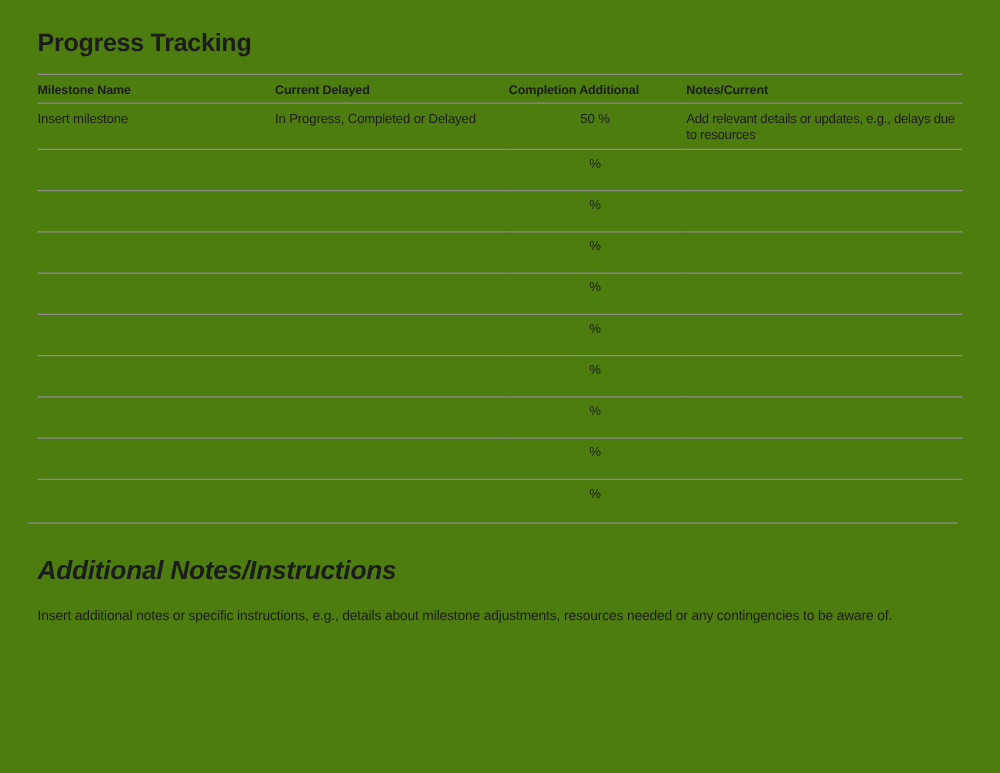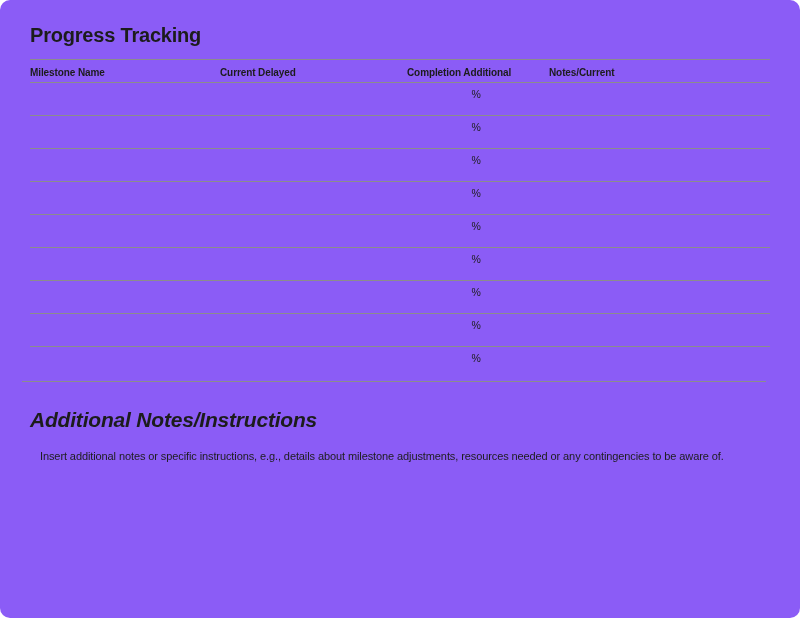--- a/index.html
+++ b/index.html
@@ -10,23 +10,22 @@
     width: 800px;
     height: 618px;
     font-family: "Liberation Sans", sans-serif;
     color: #1d1d1d;
   }
   .page {
     position: relative;
     width: 800px;
     height: 618px;
     padding: 25px 46px 0 30px;
-    background: #8b5cf6;
+    background: #4d7c0f;
     overflow: hidden;
-    border-radius: 10px;
   }
   h1.page-title {
     margin: 0;
     font-size: 20px;
     line-height: 20px;
     font-weight: 600;
     letter-spacing: -0.2px;
     color: #1c1c1c;
   }
   table.progress-table {
@@ -71,21 +70,21 @@
   h2.section-title {
     margin: 26px 0 0 0;
     font-size: 21px;
     line-height: 24px;
     font-weight: 600;
     letter-spacing: -0.2px;
     color: #1c1c1c;
     font-style: italic;
   }
   p.notes-body {
-    margin: 17px 0 0 10px;
+    margin: 17px 0 0 0;
     font-size: 11px;
     line-height: 14px;
     letter-spacing: -0.1px;
     color: #1d1d1d;
     white-space: nowrap;
   }
 </style>
 </head>
 <body>
 
@@ -103,20 +102,26 @@
     <thead>
       <tr>
         <th class="col-milestone">Milestone Name</th>
         <th class="col-status">Current Delayed</th>
         <th class="col-completion">Completion Additional</th>
         <th class="col-notes">Notes/Current</th>
       </tr>
     </thead>
     <tbody>
 
+    <tr>
+          <td class="cell-milestone">Insert milestone</td>
+          <td class="cell-status">In Progress, Completed or Delayed</td>
+          <td class="cell-completion">50 %</td>
+          <td class="cell-notes">Add relevant details or updates, e.g., delays due to resources</td>
+        </tr>
         <tr class="empty-row">
           <td class="cell-milestone"></td>
           <td class="cell-status"></td>
           <td class="cell-completion">%</td>
           <td class="cell-notes"></td>
         </tr>
         <tr class="empty-row">
           <td class="cell-milestone"></td>
           <td class="cell-status"></td>
           <td class="cell-completion">%</td>

